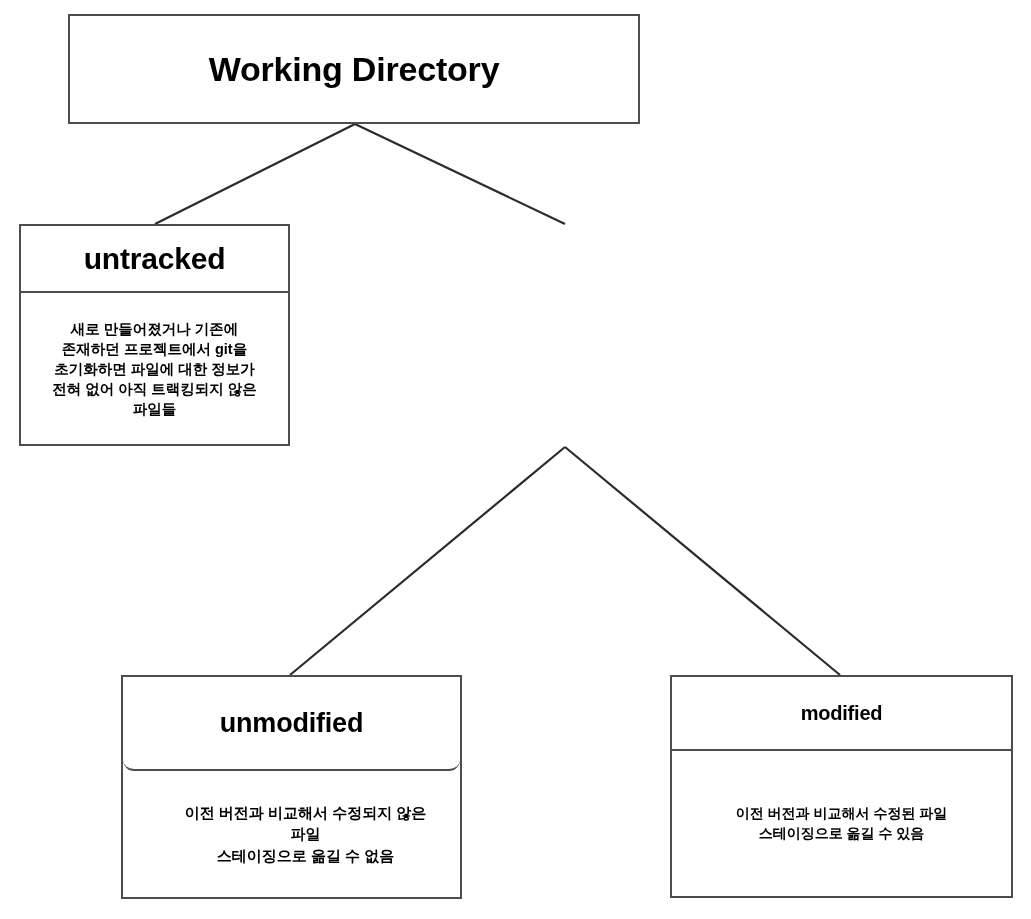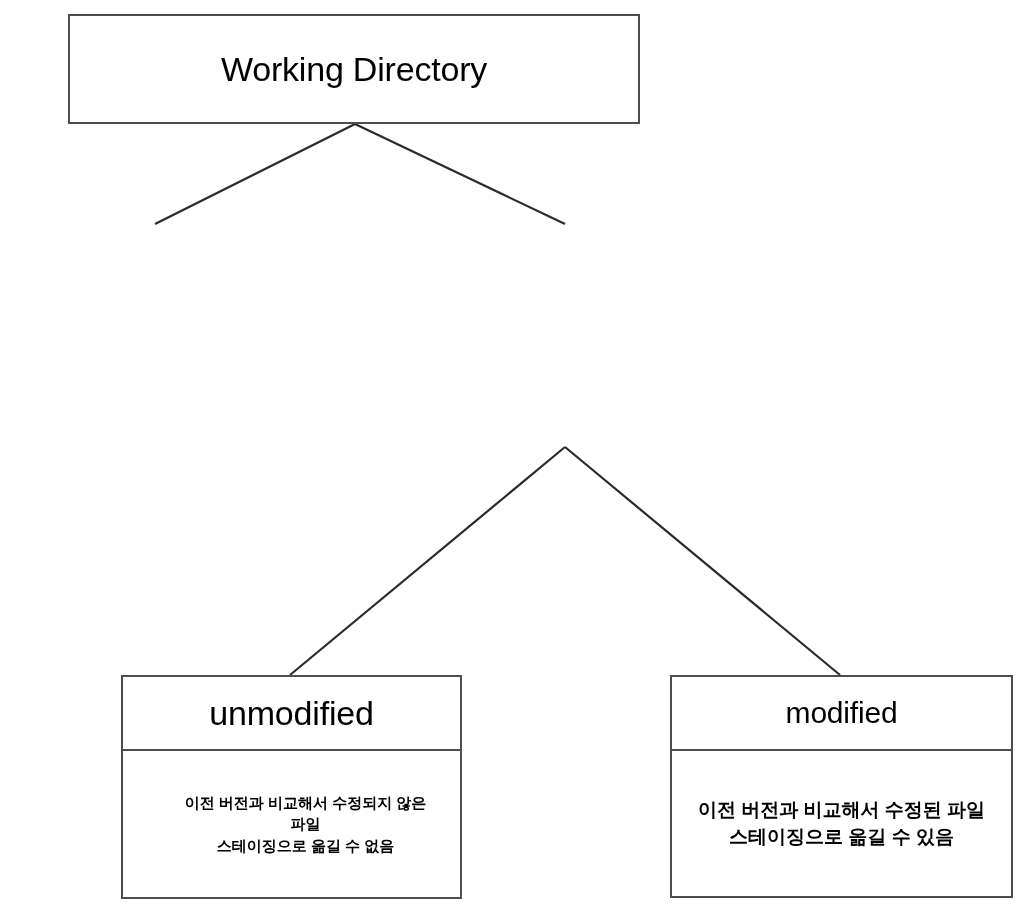--- a/index.html
+++ b/index.html
@@ -34,21 +34,21 @@
     border: 2px solid #4d4d4d;
     display: flex;
     flex-direction: column;
     z-index: 2;
   }
   .node-title {
     display: flex;
     align-items: center;
     justify-content: center;
     text-align: center;
-    font-weight: normal;
+    font-weight: bold;
     color: #000000;
     letter-spacing: -0.2px;
     box-sizing: border-box;
     padding: 0 6px;
   }
   .node-body {
     flex: 1 1 auto;
     display: flex;
     align-items: center;
     justify-content: center;
@@ -110,42 +110,43 @@
   }
 
   
   #node-unmodified {
     left: 121px;
     top: 675px;
     width: 341px;
     height: 224px;
   }
   #node-unmodified .node-title {
-    height: 74px;
-    font-size: 34px;
+    height: 94px;
+    font-size: 27px;
+    border-radius: 11px;
   }
   #node-unmodified .body-text {
     font-size: 15px;
     line-height: 1.42;
     margin-left: 28px;
   }
 
   
   #node-modified {
     left: 670px;
     top: 675px;
     width: 343px;
     height: 223px;
   }
   #node-modified .node-title {
     height: 74px;
-    font-size: 30px;
+    font-size: 20px;
   }
   #node-modified .body-text {
-    font-size: 19px;
+    font-size: 14px;
     line-height: 1.42;
   }
 </style>
 </head>
 <body>
 
 <div id="canvas">
 
   <svg id="edges" viewBox="0 0 1031 919" width="1031" height="919" aria-hidden="true">
     <g stroke="#2b2b2b" stroke-width="2.2" fill="none" stroke-linecap="butt">
@@ -153,20 +154,30 @@
       <line x1="355" y1="124" x2="565" y2="224"></line>
       <line x1="565" y1="447" x2="290" y2="675"></line>
       <line x1="565" y1="447" x2="840" y2="675"></line>
     </g>
   </svg>
 
   <div class="node" id="node-working-directory">
     <div class="node-title">Working Directory</div>
   </div>
 
+  <div class="node has-divider" id="node-untracked">
+    <div class="node-title">untracked</div>
+    <div class="node-body">
+      <span class="body-text">새로 만들어졌거나 기존에
+존재하던 프로젝트에서 git을
+초기화하면 파일에 대한 정보가
+전혀 없어 아직 트랙킹되지 않은
+파일들</span>
+    </div>
+  </div>
 
 
   <div class="node has-divider" id="node-unmodified">
     <div class="node-title">unmodified</div>
     <div class="node-body">
       <span class="body-text">이전 버전과 비교해서 수정되지 않은
 파일
 스테이징으로 옮길 수 없음</span>
     </div>
   </div>

